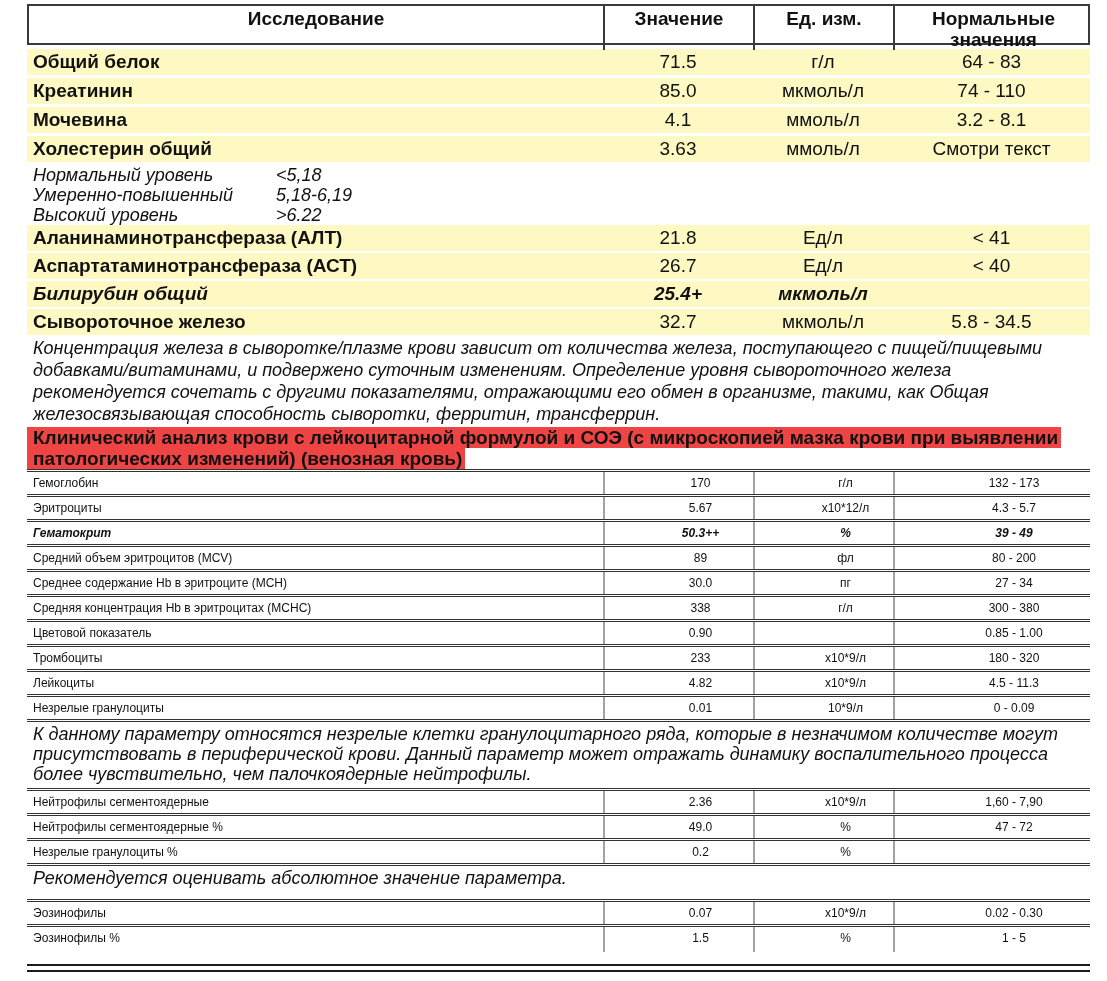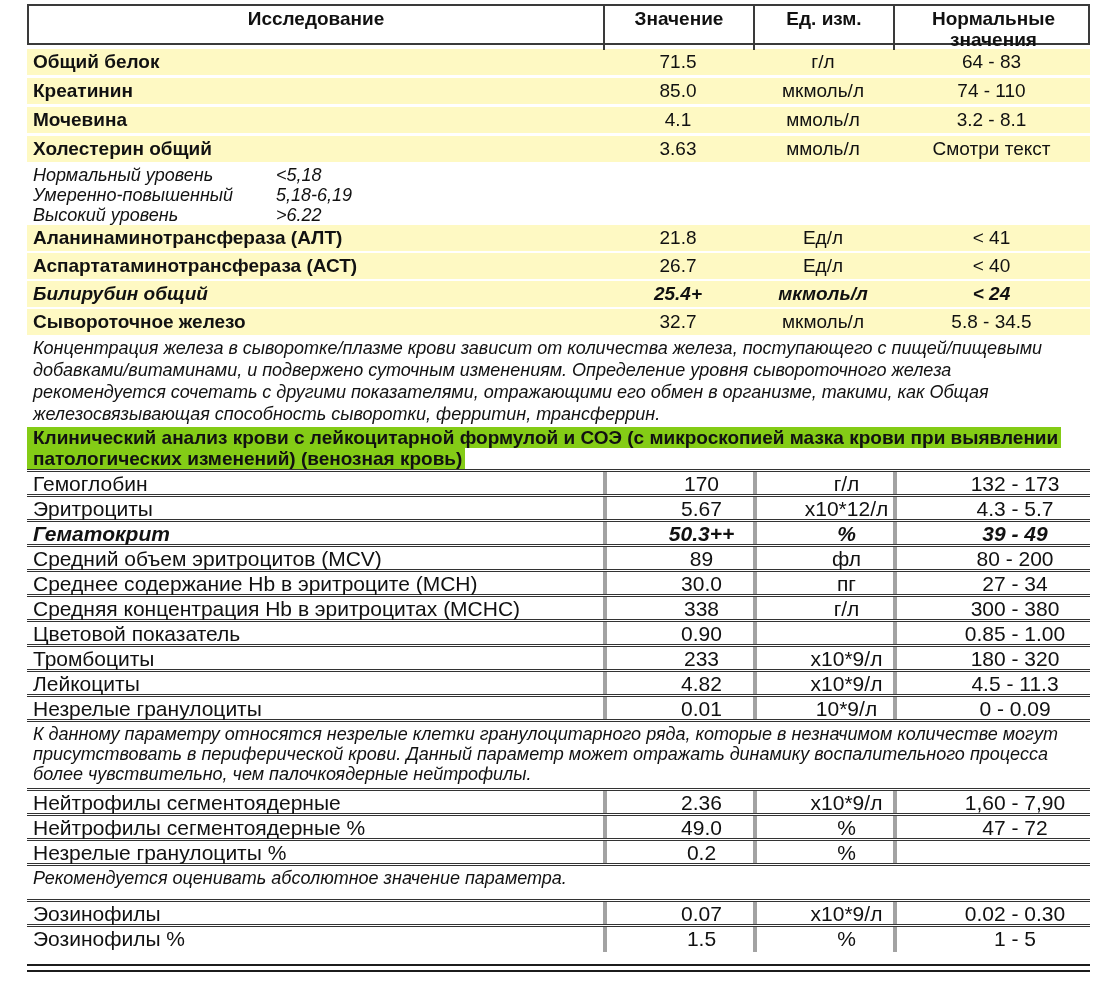--- a/index.html
+++ b/index.html
@@ -43,32 +43,32 @@
   .chol-note .line { display:flex; }
   .chol-note .lab { width:243px; }
   .note {
     font-style:italic; font-size:18px; line-height:22px;
     padding-left:6px; margin-top:2px; width:1050px;
   }
 
   
   .sec-title { margin-top:2px; font-weight:bold; font-size:19px; line-height:21px; }
   .sec-title span {
-    background:#84cc16; box-decoration-break:clone; -webkit-box-decoration-break:clone;
+    background:#ef4444; box-decoration-break:clone; -webkit-box-decoration-break:clone;
     padding:0 3px 0 6px;
   }
 
   
   .t2 { border-top:3px double #333; }
   .t2row {
     display:grid; grid-template-columns:576px 150px 140px 197px;
-    border-bottom:3px double #333; height:25px; line-height:21px; font-size:21px;
+    border-bottom:3px double #333; height:25px; line-height:21px; font-size:12px;
   }
   .t2row > div { padding-top:1px; }
-  .t2row > div + div { border-left:4px solid #a3a3a3;padding-left:43px; }
+  .t2row > div + div { border-left:2px solid #a3a3a3;padding-left:43px; }
   .t2row .n { padding-left:6px; white-space:nowrap; }
   .t2row .v, .t2row .u, .t2row .nm { text-align:center; }
   .t2row.flagged { font-weight:bold; font-style:italic; }
   .t2row.noline { border-bottom:none; }
   .t2note {
     font-style:italic; font-size:18px; line-height:20px;
     padding:2px 10px 4px 6px; border-bottom:3px double #333;
   }
   .t2note.single { padding-bottom:11px; }
 
@@ -142,21 +142,20 @@
     <div class="row">
       <div class="n">Аспартатаминотрансфераза (АСТ)</div>
       <div class="v">26.7</div>
       <div class="u">Ед/л</div>
       <div class="nm">&lt; 40</div>
     </div>
     <div class="row flagged">
       <div class="n">Билирубин общий</div>
       <div class="v">25.4+</div>
       <div class="u">мкмоль/л</div>
-      <div class="nm">&lt; 24</div>
     </div>
     <div class="row">
       <div class="n">Сывороточное железо</div>
       <div class="v">32.7</div>
       <div class="u">мкмоль/л</div>
       <div class="nm">5.8 - 34.5</div>
     </div>
   </div>
 
   <div class="note">Концентрация железа в сыворотке/плазме крови зависит от количества железа, поступающего с пищей/пищевыми добавками/витаминами, и подвержено суточным изменениям. Определение уровня сывороточного железа рекомендуется сочетать с другими показателями, отражающими его обмен в организме, такими, как Общая железосвязывающая способность сыворотки, ферритин, трансферрин.</div>

